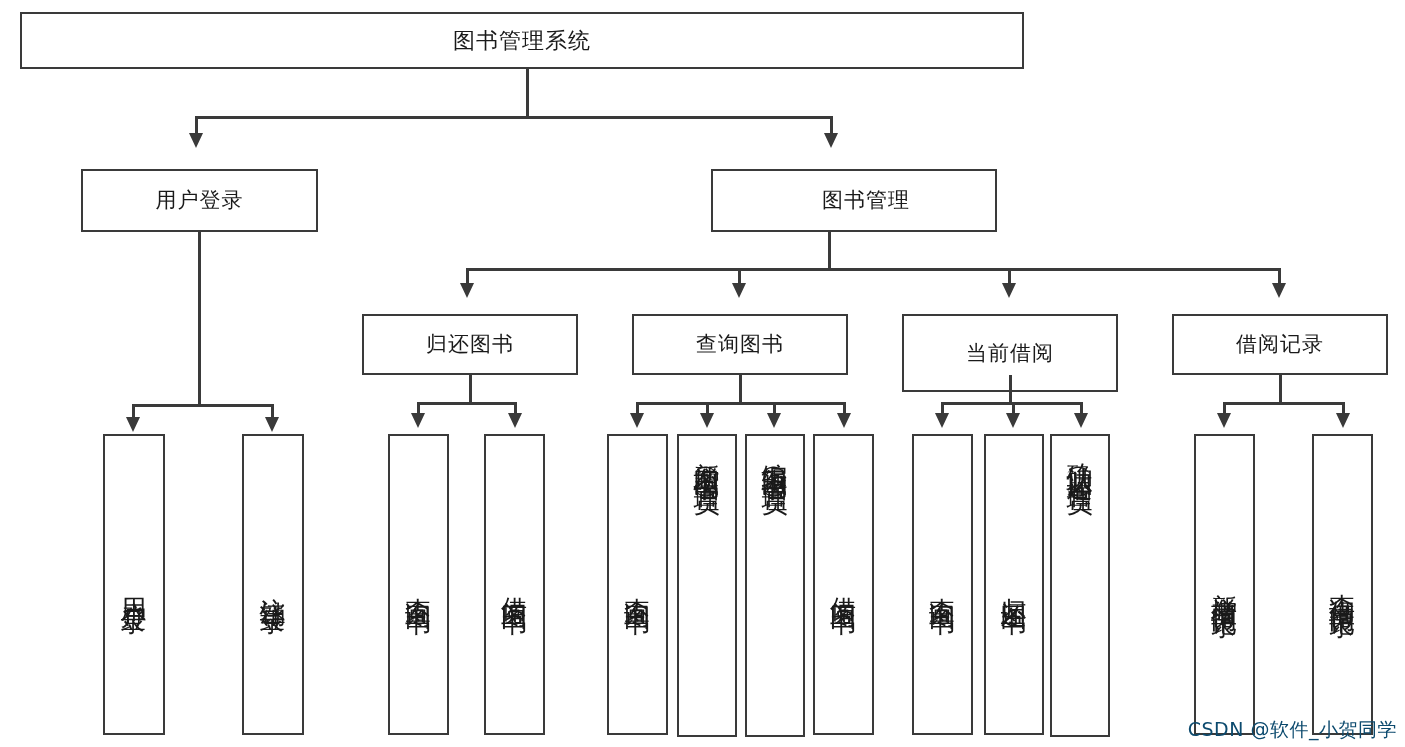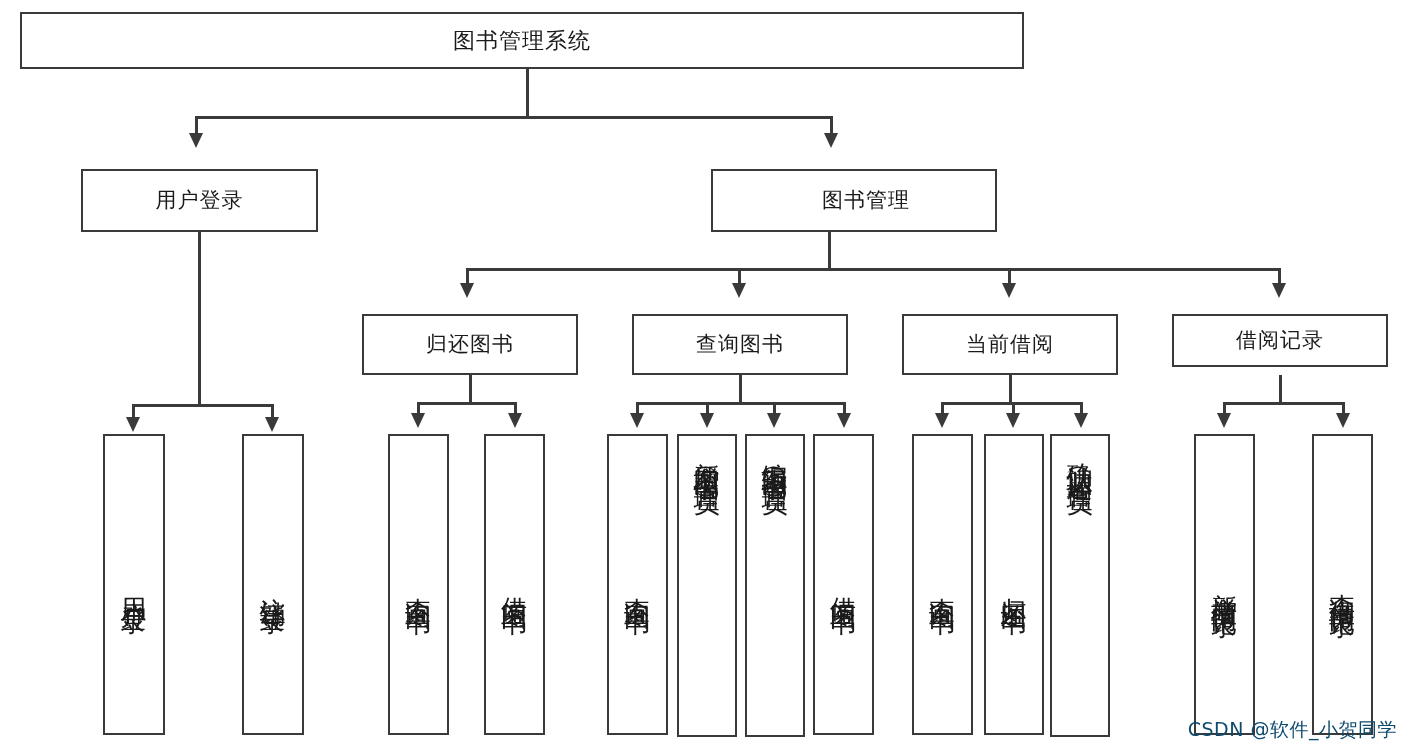--- a/index.html
+++ b/index.html
@@ -110,24 +110,24 @@
   <div class="arrow" style="left:1002px;top:283px;"></div>
   <div class="ln vln" style="left:1278px;top:268px;height:18px;"></div>
   <div class="arrow" style="left:1272px;top:283px;"></div>
 
   <div class="node h" style="left:362px;top:314px;width:216px;height:61px;">
     <span class="lbl">归还图书</span>
   </div>
   <div class="node h" style="left:632px;top:314px;width:216px;height:61px;">
     <span class="lbl">查询图书</span>
   </div>
-  <div class="node h" style="left:902px;top:314px;width:216px;height:61px;">
+  <div class="node h" style="left:902px;top:314px;width:216px;height:78px;">
     <span class="lbl">当前借阅</span>
   </div>
-  <div class="node h" style="left:1172px;top:314px;width:216px;height:53px;">
+  <div class="node h" style="left:1172px;top:314px;width:216px;height:61px;">
     <span class="lbl">借阅记录</span>
   </div>
 
   <div class="ln vln" style="left:469px;top:375px;height:29px;"></div>
   <div class="ln hln" style="left:417px;top:402px;width:99px;"></div>
   <div class="ln vln" style="left:417px;top:402px;height:14px;"></div>
   <div class="arrow" style="left:411px;top:413px;"></div>
   <div class="ln vln" style="left:514px;top:402px;height:14px;"></div>
   <div class="arrow" style="left:508px;top:413px;"></div>
 

